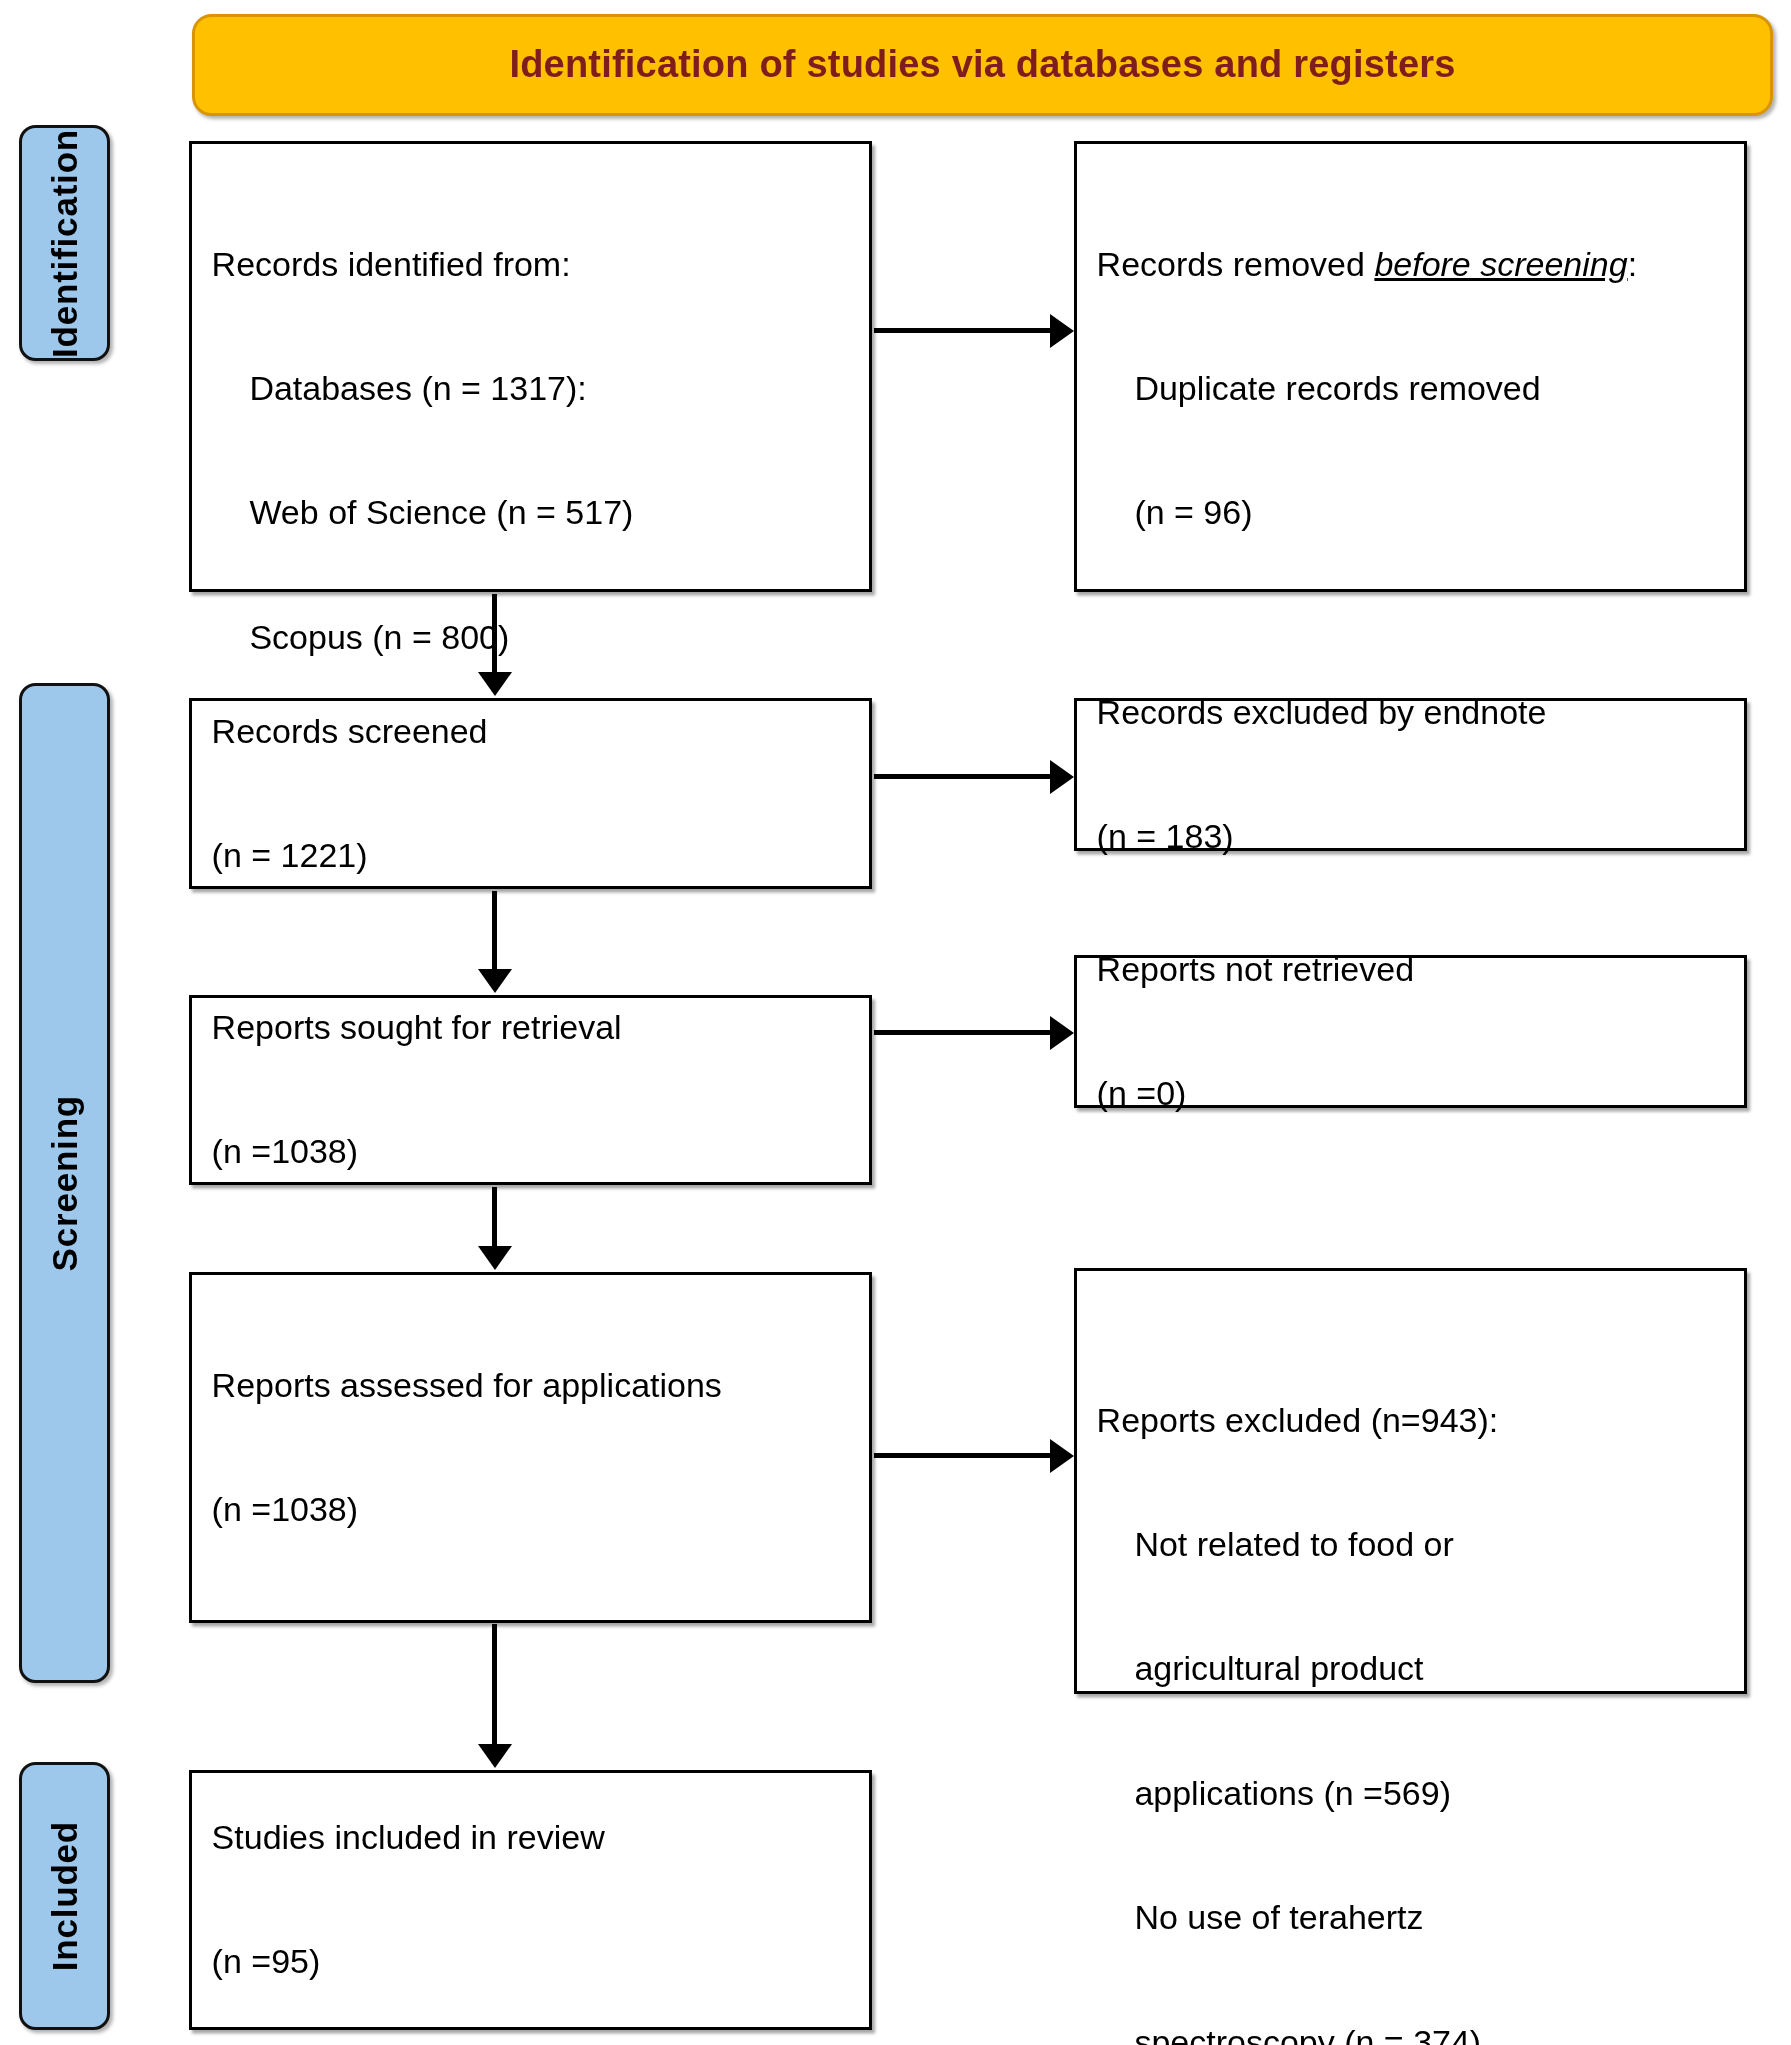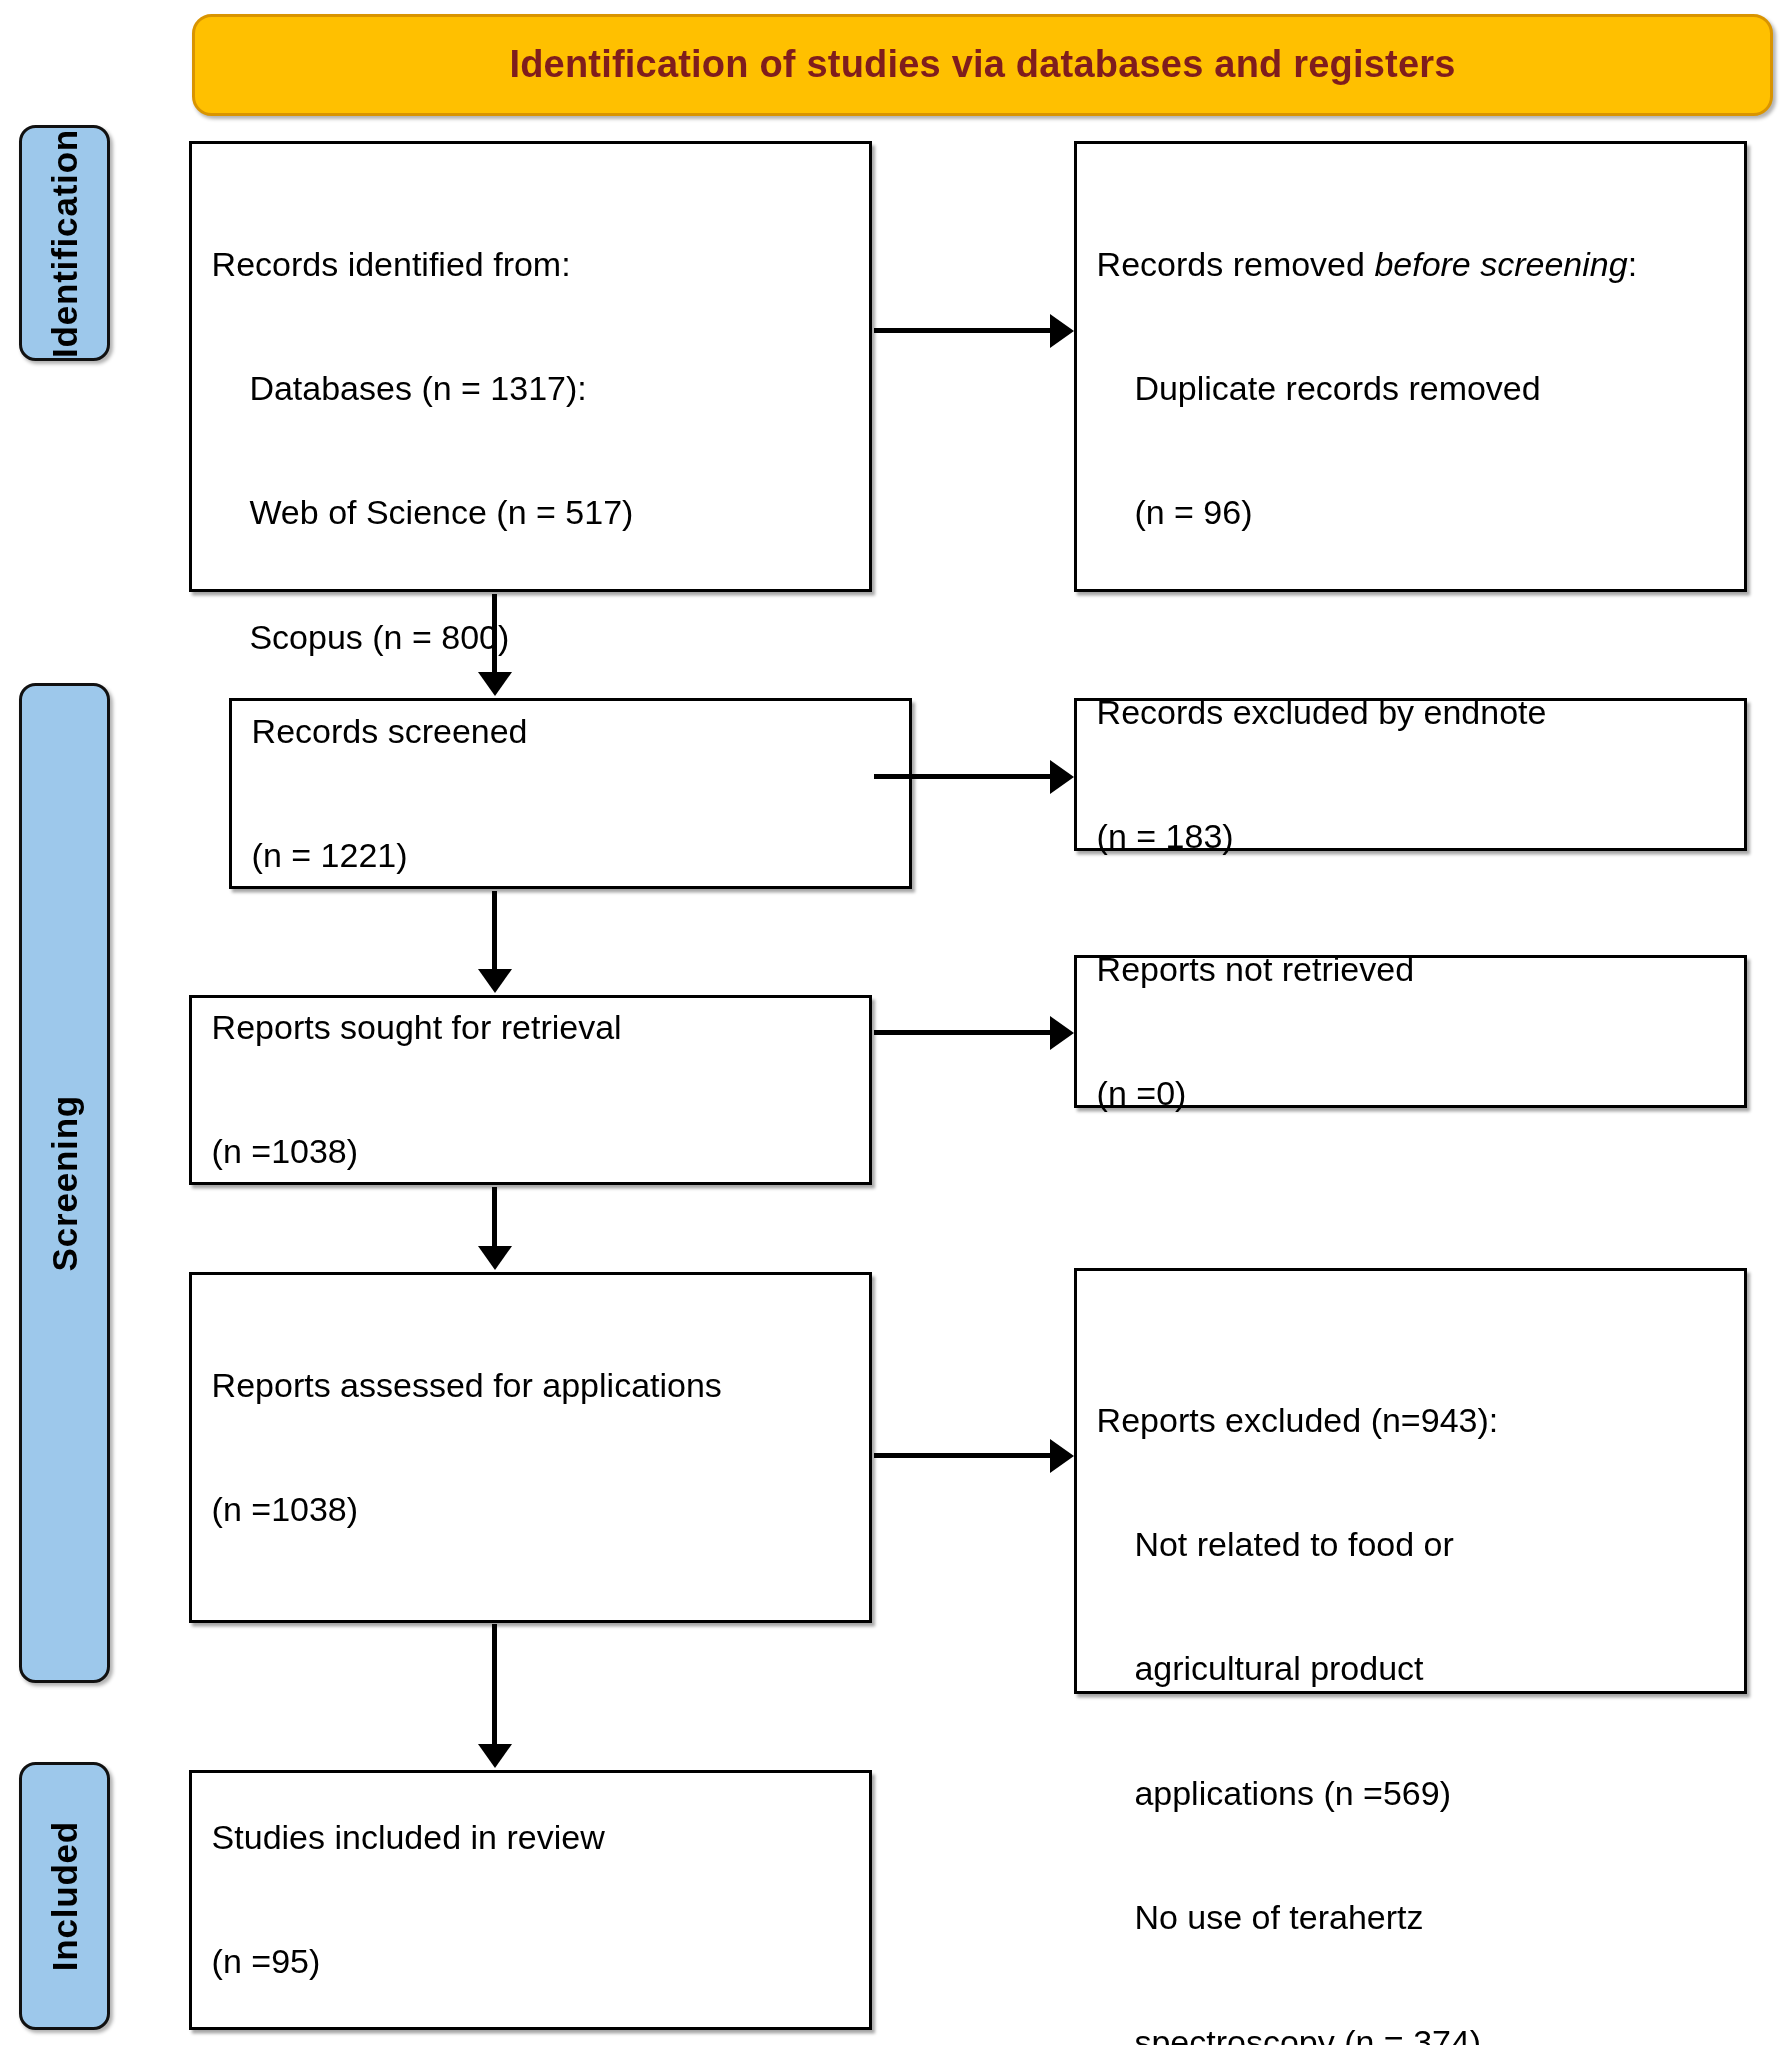--- a/index.html
+++ b/index.html
@@ -78,30 +78,30 @@
     box-sizing: border-box;
     padding: 16.6px 19.6px;
     box-shadow: 3px 3.8px 3px rgba(0,0,0,0.35);
   }
   .box-text {
     font-size: 34px;
     line-height: 1.22;
     color: #000000;
     white-space: pre-wrap;
   }
-  .box-text .ital { font-style: italic; }
+  .box-text .ital { font-style: italic; text-decoration: underline; }
 
   
   .col-left  { left: 189px;  width: 683px; }
   
   .col-right { left: 1074px; width: 673px; }
 
   #box-identified      { top: 141px;  height: 451px; }
   #box-removed         { top: 141px;  height: 451px; }
-  #box-screened        { top: 698px;  height: 191px; margin-left: 40px; }
+  #box-screened        { top: 698px;  height: 191px; }
   #box-excluded-endnote{ top: 698px;  height: 153px; }
   #box-sought          { top: 995px; height: 190px; }
   #box-not-retrieved   { top: 955px; height: 153px; }
   #box-assessed        { top: 1272px; height: 351px; }
   #box-reports-excluded{ top: 1268px; height: 426px; }
   #box-included        { top: 1770px; height: 260px; }
 
   
   .vcenter { display: flex; align-items: center; }
 

